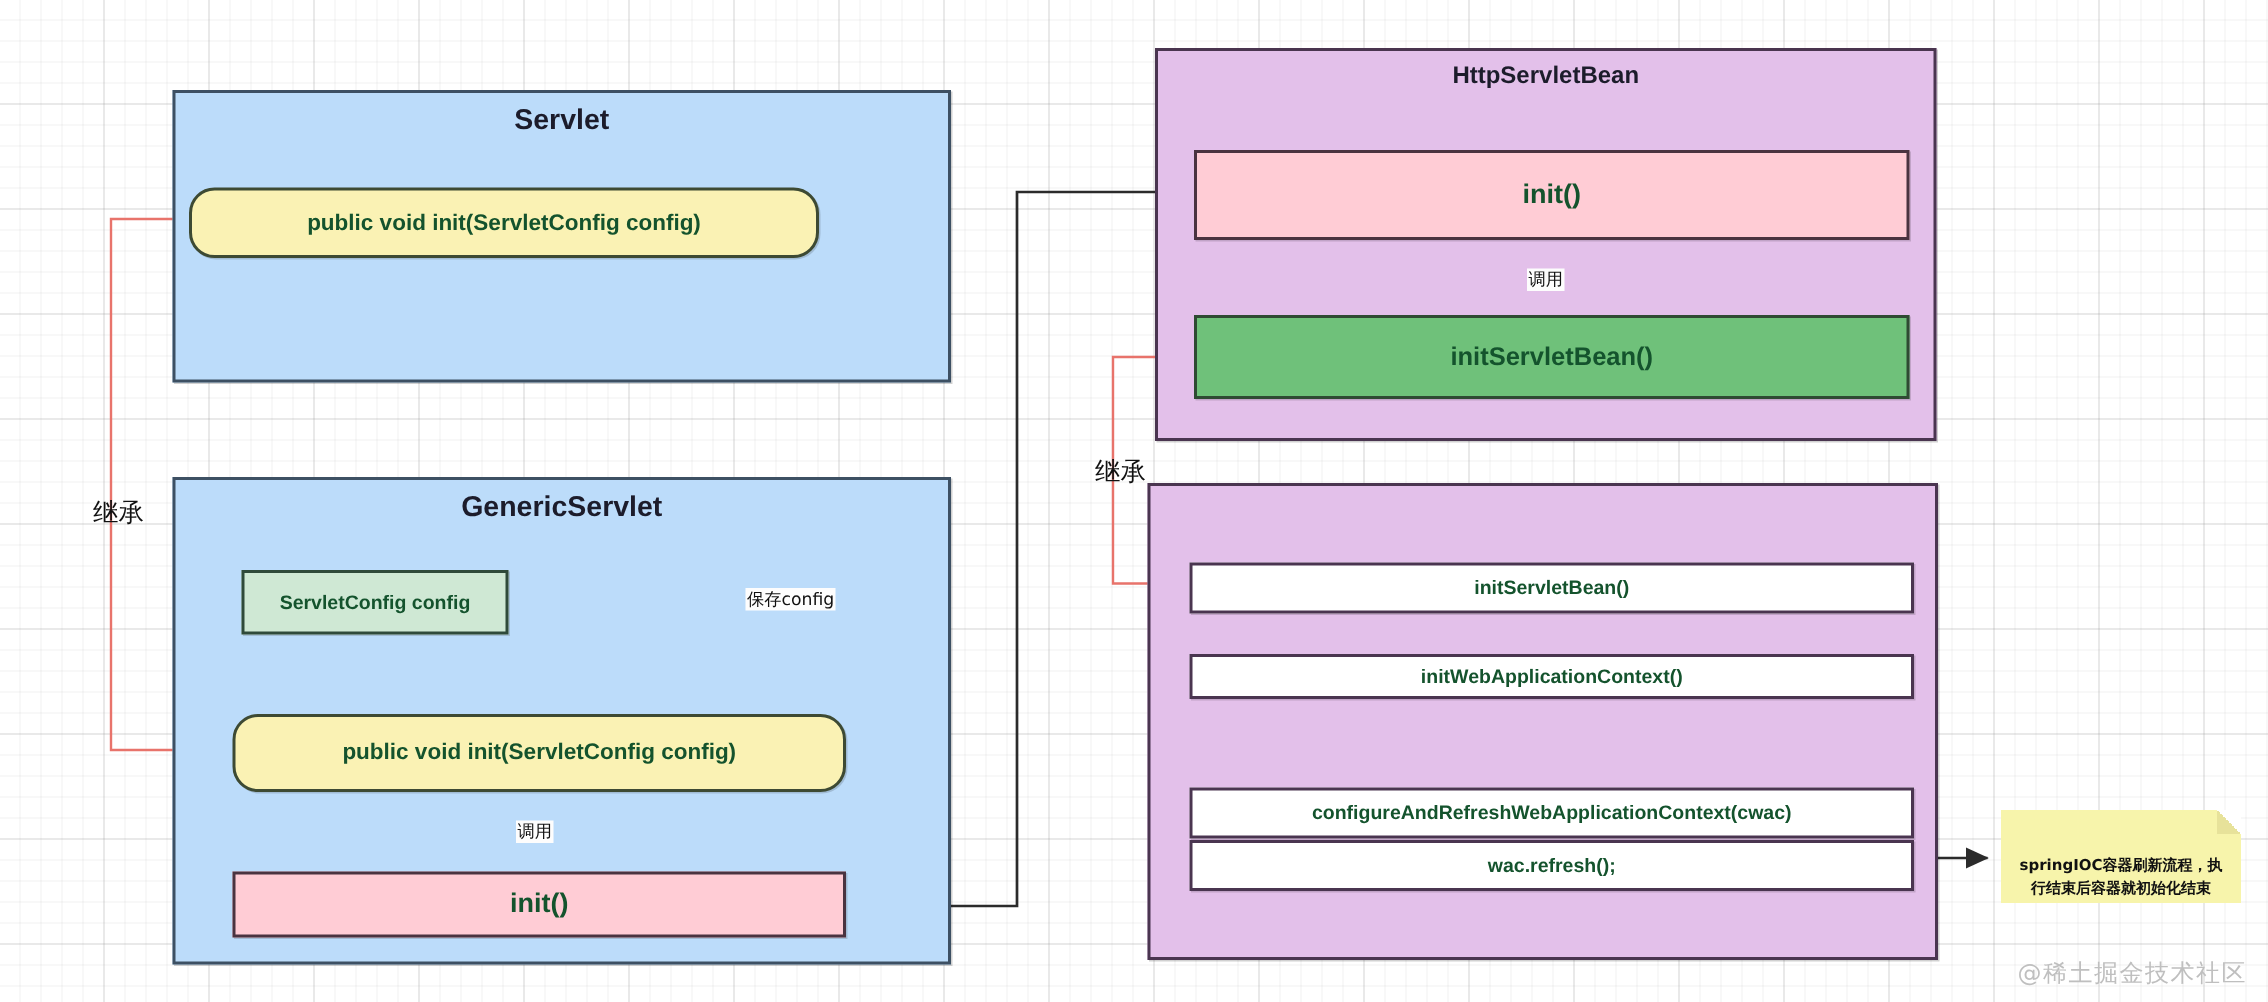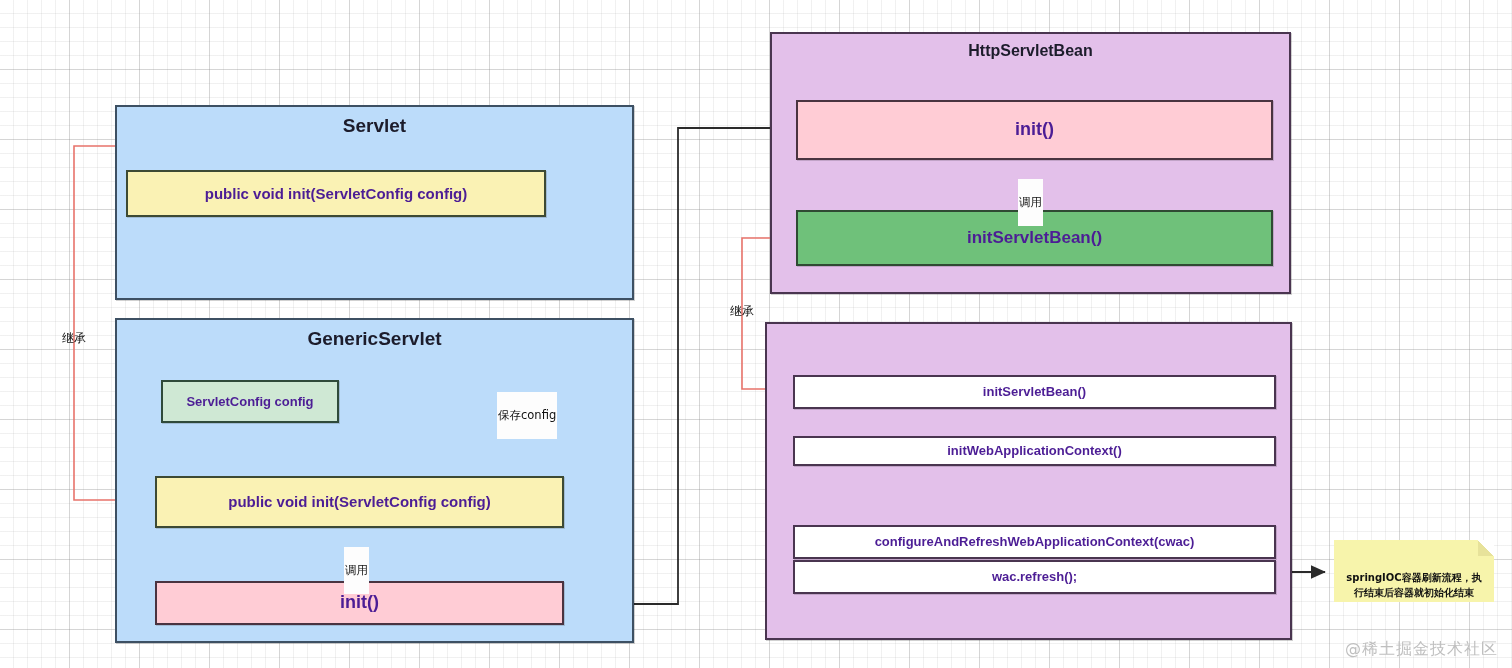--- a/index.html
+++ b/index.html
@@ -29,37 +29,37 @@
   .container-blue{background:#bcdcfa;border-color:#3d5063;}
   .container-purple{background:#e3c0ea;border-color:#4a3550;}
   .title{
     position:absolute;left:0;right:0;top:8px;text-align:center;
     font-weight:bold;color:#1c1c2b;
   }
   .title-blue{font-size:19px;}
   .title-purple{font-size:16px;}
   .inner{
     border:2px solid #3a4a3a;
-    font-weight:bold;color:#4c1d95;text-align:center;
+    font-weight:bold;color:#14532d;text-align:center;
     box-shadow:1px 1px 0 rgba(0,0,0,.15);
     line-height:1.2;
   }
-  .yellow{background:#faf2b4;border-color:#3d4a33;}
+  .yellow{background:#faf2b4;border-color:#3d4a33;border-radius:17px;}
   .pink{background:#ffccd5;border-color:#4a3340;}
   .green-dark{background:#6fc17a;border-color:#2f4a33;}
   .green-light{background:#cfe8d4;border-color:#2f4a3a;}
   .white{background:#ffffff;border-color:#4a3550;}
 
   .edge-label{
     position:absolute;background:#fdfdfd;color:#111;
-    font-size:11.5px;padding:16px 1px;white-space:nowrap;
+    font-size:11.5px;padding:0 1px;white-space:nowrap;
     font-family:"DejaVu Sans","Liberation Sans",sans-serif;
   }
   .edge-label-plain{
-    position:absolute;color:#111;font-size:12px;white-space:nowrap;background:transparent;
+    position:absolute;color:#111;font-size:17px;white-space:nowrap;background:transparent;
     font-family:"DejaVu Sans","Liberation Sans",sans-serif;
   }
 
   
   #note{
     position:absolute;background:#f7f4ab;
     font-size:10px;font-weight:bold;color:#111;line-height:1.45;
     text-align:center;box-sizing:border-box;
     padding:31px 8px 6px 8px;
     font-family:"DejaVu Sans","Liberation Sans",sans-serif;
@@ -101,21 +101,21 @@
 
   <polyline points="561,604 678,604 678,128 787,128" fill="none" stroke="#2b2b2b" stroke-width="1.8" marker-end="url(#arrB)"></polyline>
 
   <line x1="1032" y1="405" x2="1032" y2="432" stroke="#2b2b2b" stroke-width="1.8" marker-end="url(#arrB)"></line>
   <line x1="1032" y1="467" x2="1032" y2="494" stroke="#2b2b2b" stroke-width="1.8" marker-end="url(#arrB)"></line>
   <line x1="1032" y1="529" x2="1032" y2="556" stroke="#2b2b2b" stroke-width="1.8" marker-end="url(#arrB)"></line>
 
   <polyline points="1273,572 1300,572 1300,572 1325,572" fill="none" stroke="#2b2b2b" stroke-width="1.8" marker-end="url(#arrB)"></polyline>
 </svg>
 
-<div class="node container-box container-blue" style="left:115px;top:60px;width:519px;height:195px;margin-top:45px;">
+<div class="node container-box container-blue" style="left:115px;top:60px;width:519px;height:195px;">
   <div class="title title-blue">Servlet</div>
   <div class="node inner yellow" style="left:9px;top:63px;width:420px;height:47px;font-size:15px;">
     <span>public void init(ServletConfig config)</span>
   </div>
 </div>
 
 <div class="node container-box container-blue" style="left:115px;top:318px;width:519px;height:325px;">
   <div class="title title-blue">GenericServlet</div>
 
   <div class="node inner green-light" style="left:44px;top:60px;width:178px;height:43px;font-size:13px;">

